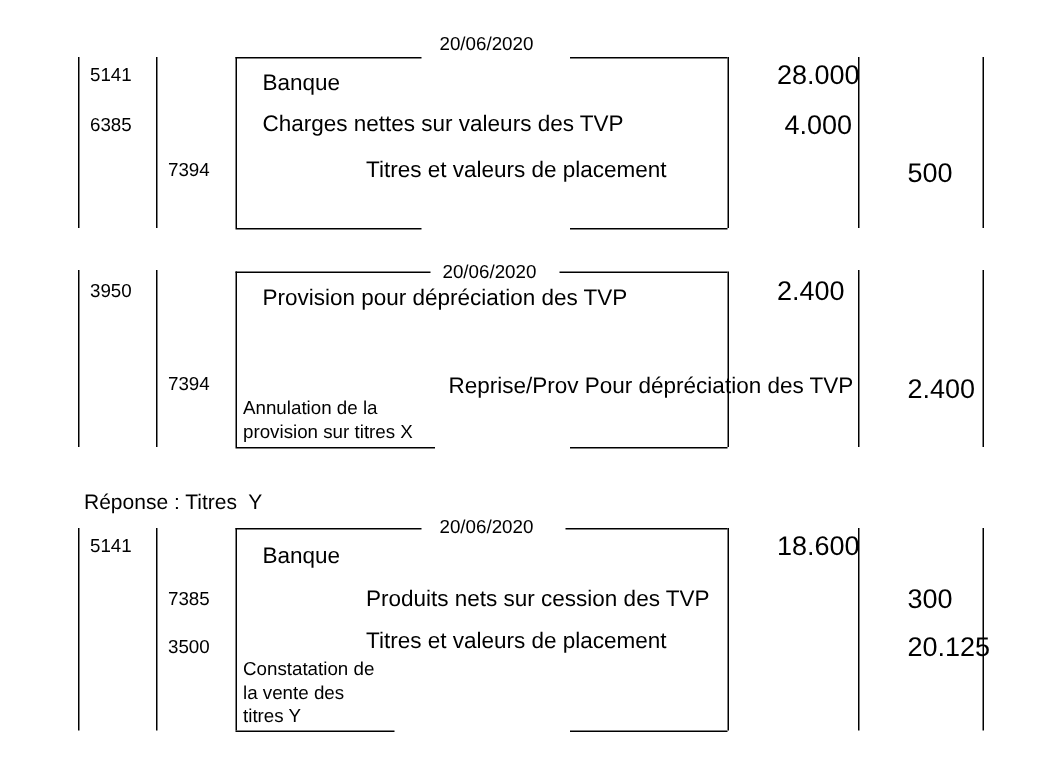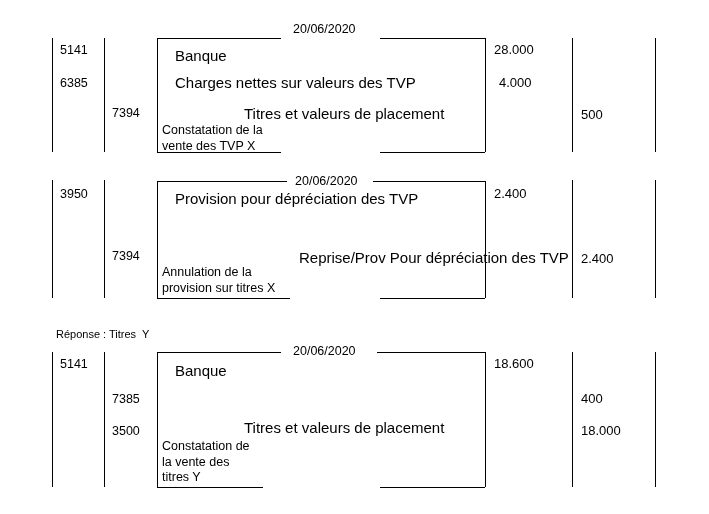--- a/index.html
+++ b/index.html
@@ -43,23 +43,24 @@
   .hseg       { position: absolute; height: 0; border-top: 1.6px solid #000; }
 
   .acct {
     position: absolute;
     font-size: 12.5px;
     line-height: 14px;
     white-space: nowrap;
   }
   .amount {
     position: absolute;
-    font-size: 13px;
+    font-size: 18px;
     line-height: 14px;
     white-space: nowrap;
+    margin-left: 24px;
   }
   .label {
     position: absolute;
     font-size: 15px;
     line-height: 14px;
     white-space: nowrap;
   }
   .date {
     position: absolute;
     font-size: 12.5px;
@@ -69,21 +70,21 @@
     padding: 0 5px;
   }
   .narration {
     position: absolute;
     font-size: 12.5px;
     line-height: 15.5px;
     white-space: pre-line;
   }
   .answer-line {
     position: absolute;
-    font-size: 11px;
+    font-size: 14px;
     line-height: 14px;
     white-space: pre;
     text-align: center;
   }
 </style>
 </head>
 <body>
 
 <div class="page">
 
@@ -108,22 +109,20 @@
     <div class="amount" style="left:494px; top:43px;">28.000</div>
 
     <div class="acct" style="left:60px;  top:76px;">6385</div>
     <div class="label" style="left:175px; top:76px;">Charges nettes sur valeurs des TVP</div>
     <div class="amount" style="left:499px; top:76px;">4.000</div>
 
     <div class="acct" style="left:112px; top:106px;">7394</div>
     <div class="label" style="left:244px; top:107px;">Titres et valeurs de placement</div>
     <div class="amount" style="left:581px; top:108px;">500</div>
 
-    <div class="narration" style="left:162px; top:123px;">Constatation de la
-vente des TVP X</div>
   </div>
 
   <div class="entry" id="entry-2" style="top:0;height:130px;">
 
     <div class="vrule" style="left:52px;  top:180px; height:118px;"></div>
     <div class="vrule" style="left:104px; top:180px; height:118px;"></div>
     <div class="vrule" style="left:572px; top:180px; height:118px;"></div>
     <div class="vrule" style="left:655px; top:180px; height:118px;"></div>
 
     <div class="box-left" style="left:157px; top:181px; height:117px;"></div>
@@ -163,24 +162,25 @@
     <div class="hseg" style="left:157px; top:487px; width:106px;"></div>
     <div class="hseg" style="left:380px; top:487px; width:105px;"></div>
 
     <div class="date" style="left:288px; top:344px;">20/06/2020</div>
 
     <div class="acct" style="left:60px;  top:357px;">5141</div>
     <div class="label" style="left:175px; top:364px;">Banque</div>
     <div class="amount" style="left:494px; top:357px;">18.600</div>
 
     <div class="acct" style="left:112px; top:392px;">7385</div>
-    <div class="amount" style="left:581px; top:392px;">400</div>
+    <div class="label" style="left:244px; top:393px;">Produits nets sur cession des TVP</div>
+    <div class="amount" style="left:581px; top:392px;">300</div>
 
     <div class="acct" style="left:112px; top:424px;">3500</div>
     <div class="label" style="left:244px; top:421px;">Titres et valeurs de placement</div>
-    <div class="amount" style="left:581px; top:424px;">18.000</div>
+    <div class="amount" style="left:581px; top:424px;">20.125</div>
 
     <div class="narration" style="left:162px; top:439px;">Constatation de
 la vente des
 titres Y</div>
   </div>
 
 </div>
 
 </body></html>

